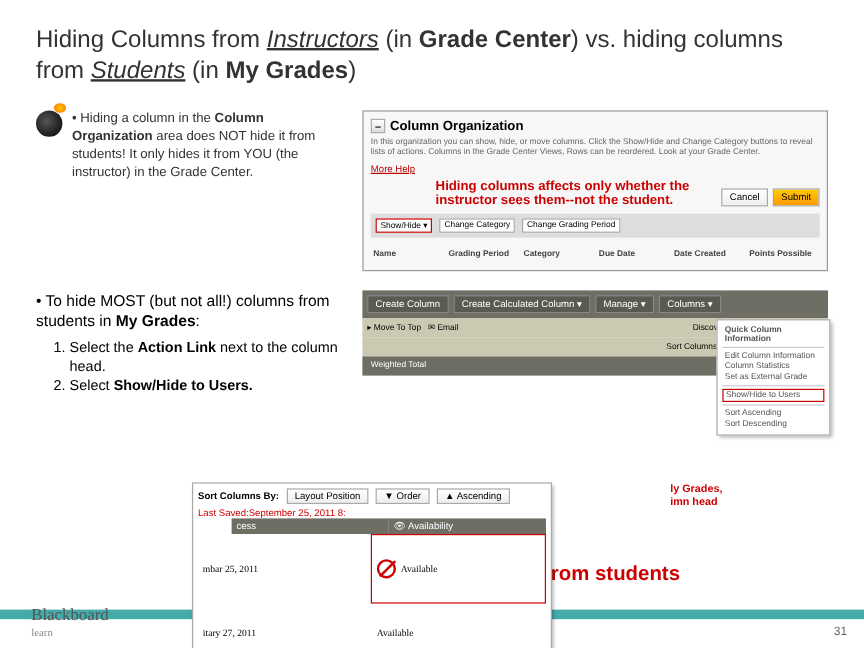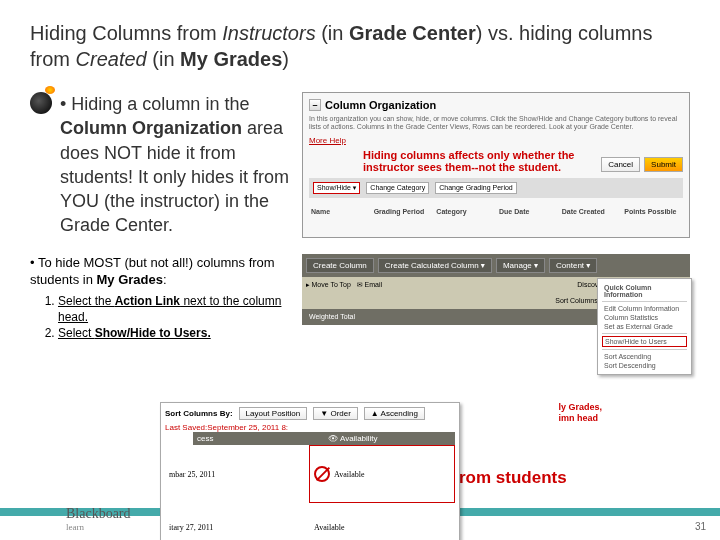--- a/index.html
+++ b/index.html
@@ -1,22 +1,22 @@
 <!DOCTYPE html>
 <html><head>
 <meta charset="utf-8">
 <style>
   * { box-sizing: border-box; margin: 0; padding: 0; }
   body { width: 720px; height: 540px; font-family: Arial, sans-serif; background: #fff; position: relative; overflow: hidden; }
   .slide { width: 720px; height: 540px; position: relative; padding: 20px 30px; }
   .title { font-size: 20px; line-height: 1.3; color: #333; margin-bottom: 20px; }
-  .title .em { font-style: italic; }
+  .title .em { font-style: italic; text-decoration: underline; }
   .title .bold { font-weight: bold; }
   .content-row { display: flex; gap: 12px; margin-bottom: 16px; }
-  .bullet-col { width: 260px; font-size: 18px; line-height: 1.35; color: #333; }
+  .bullet-col { width: 260px; font-size: 11px; line-height: 1.35; color: #333; }
   .bullet-row { display: flex; gap: 8px; }
   .bullet-ico { flex: 0 0 20px; }
   .bomb { width: 22px; height: 22px; background: radial-gradient(circle at 40% 40%, #555, #000); border-radius: 50%; position: relative; }
   .bomb::before { content: ""; position: absolute; top: -6px; right: -3px; width: 10px; height: 8px; background: radial-gradient(circle, #ffcc00, #ff6600); border-radius: 50%; }
   .img-col { flex: 1; border: 1px solid #999; background: #f7f7f7; padding: 6px; position: relative; }
   .co-head { display: flex; align-items: center; font-size: 11px; font-weight: bold; margin-bottom: 4px; gap: 4px; }
   .co-head .sq { width: 12px; height: 12px; background: linear-gradient(#fff,#ddd); border: 1px solid #aaa; display: flex; align-items: center; justify-content: center; font-size: 9px; }
   .co-desc { font-size: 7px; color: #666; line-height: 1.2; margin-bottom: 4px; }
   .co-link { font-size: 8px; color: #b00; text-decoration: underline; }
   .annot-red { color: #c00; font-size: 11px; font-weight: bold; position: absolute; }
@@ -25,21 +25,21 @@
   .mini-btn { font-size: 8px; padding: 2px 6px; border: 1px solid #aaa; background: linear-gradient(#fff,#eee); }
   .mini-btn.submit { background: linear-gradient(#fc0,#f90); }
   .toolbar-row { display: flex; gap: 6px; margin-top: 6px; padding: 4px; background: #ddd; }
   .toolbar-row .sb { font-size: 7px; border: 1px solid #c00; padding: 1px 3px; background: #fff; }
   .toolbar-row .sb.na { border-color: #aaa; }
   .gc-header { display: flex; gap: 6px; font-size: 7px; font-weight: bold; margin-top: 6px; padding: 4px 2px; color: #444; }
   .gc-header span { flex: 1; }
 
   .row2 { display: flex; gap: 12px; }
   .bullet2 { width: 260px; font-size: 13px; line-height: 1.35; }
-  .bullet2 ol { margin-left: 28px; margin-top: 4px; font-size: 12px; text-decoration: underline; }
+  .bullet2 ol { margin-left: 28px; margin-top: 4px; font-size: 12px; }
   .img2-wrap { flex: 1; position: relative; }
   .darkbar { background: #6f6e64; padding: 4px; display: flex; gap: 4px; }
   .darkbtn { font-size: 8px; color: #fff; padding: 2px 6px; background: #5a5a52; border: 1px solid #888; }
   .lightbar { background: #ccc9b2; padding: 4px; display: flex; justify-content: space-between; font-size: 7px; }
   .table-head-row { background: #6f6e64; color: #fff; font-size: 7px; display: flex; padding: 2px 4px; gap: 4px; }
   .table-head-row span { border: 1px solid transparent; padding: 1px 2px; }
   .table-head-row .hl { border: 1px solid #c00; background: #fff; color: #333; }
 
   .popup { position: absolute; right: -2px; top: 24px; width: 95px; background: #fff; border: 1px solid #aaa; font-size: 7px; padding: 4px; box-shadow: 2px 2px 3px rgba(0,0,0,0.3); }
   .popup .item { padding: 1px 2px; color: #555; }
@@ -54,31 +54,31 @@
   .sort-popup .th { background: #6f6e64; color: #fff; font-size: 8px; padding: 2px 4px; }
   .sort-popup .td { font-size: 8px; padding: 20px 4px; display: flex; align-items: center; gap: 4px; font-family: Liberation Serif, serif; }
   .noentry { width: 16px; height: 16px; border: 2px solid #c00; border-radius: 50%; position: relative; background: #fff; display: inline-block; }
   .noentry::after { content: ""; position: absolute; left: -2px; top: 5px; width: 18px; height: 2px; background: #c00; transform: rotate(-45deg); }
   .red-arrow-up { width: 0; height: 0; border-left: 12px solid transparent; border-right: 12px solid transparent; border-bottom: 18px solid #c00; position: absolute; left: 276px; top: 480px; }
   .red-arrow-up::after { content: ""; position: absolute; left: -5px; top: 16px; width: 10px; height: 14px; background: #c00; }
   .caption-red { position: absolute; left: 306px; top: 468px; color: #c00; font-weight: bold; font-size: 17px; }
   .mygrades-note { position: absolute; right: 118px; top: 402px; color: #c00; font-weight: bold; font-size: 9px; line-height: 1.2; }
 
   .footer-bar { position: absolute; bottom: 24px; left: 0; right: 0; height: 8px; background: #4aa; }
-  .logo { position: absolute; bottom: 8px; left: 26px; font-size: 14px; color: #555; font-family: Georgia, serif; margin-left: 40px; }
+  .logo { position: absolute; bottom: 8px; left: 26px; font-size: 14px; color: #555; font-family: Georgia, serif; }
   .logo .sub { font-size: 9px; color: #888; display: block; }
   .pagenum { position: absolute; bottom: 8px; right: 14px; font-size: 10px; color: #666; }
   strong { font-weight: bold; }
 </style>
 </head>
 <body>
 
 <div class="slide">
   <div class="title">
-    <span>Hiding Columns from </span><span class="em">Instructors</span><span> (in </span><span class="bold">Grade Center</span><span>) vs. hiding columns from </span><span class="em">Created</span><span> (in </span><span class="bold">My Grades</span><span>)</span>
+    <span>Hiding Columns from </span><span class="em">Instructors</span><span> (in </span><span class="bold">Grade Center</span><span>) vs. hiding columns from </span><span class="em">Students</span><span> (in </span><span class="bold">My Grades</span><span>)</span>
   </div>
 
   <div class="content-row">
     <div class="bullet-col">
       <div class="bullet-row">
         <div class="bullet-ico">
             <div class="bomb"></div>
           </div>
         <div>• <span>Hiding a column in the </span><strong>Column Organization</strong><span> area does NOT hide it from students! It only hides it from YOU (the instructor) in the Grade Center.</span></div>
       </div>
@@ -117,21 +117,21 @@
       <ol>
         <li><span>Select the </span><strong>Action Link</strong><span> next to the column head.</span></li>
         <li><span>Select </span><strong>Show/Hide to Users.</strong></li>
       </ol>
     </div>
     <div class="img2-wrap">
       <div class="darkbar">
         <span class="darkbtn"><span>Create Column</span></span>
         <span class="darkbtn"><span>Create Calculated Column</span> ▾</span>
         <span class="darkbtn"><span>Manage</span> ▾</span>
-        <span class="darkbtn"><span>Content</span> ▾</span>
+        <span class="darkbtn"><span>Columns</span> ▾</span>
       </div>
       <div class="lightbar">
         <span>▸ <span>Move To Top</span> &nbsp; ✉ <span>Email</span></span>
         <span><span>Discover Content</span> ▾ &nbsp; <span>Work Offline</span> ▾</span>
       </div>
       <div class="lightbar" style="justify-content:flex-end;">
         <span><span>Sort Columns By</span> ▾ &nbsp; <span>Order</span>: ▲<span>Ascending</span> ▾</span>
       </div>
       <div class="table-head-row">
         <span style="flex:1">Weighted Total</span>

